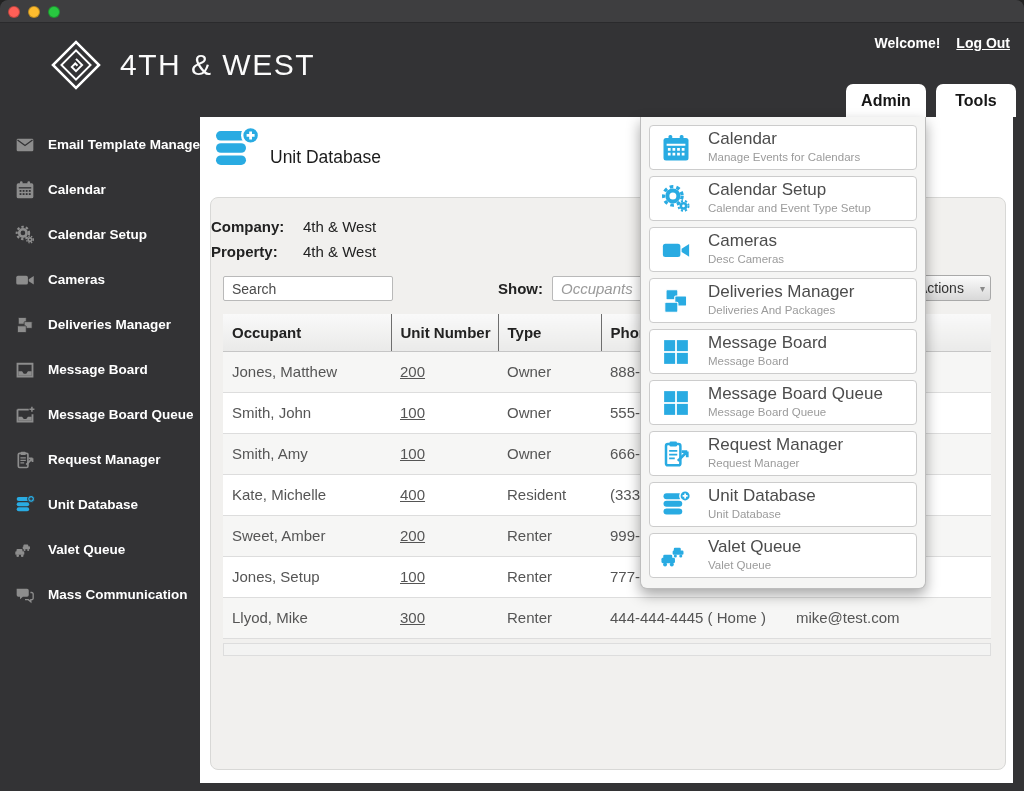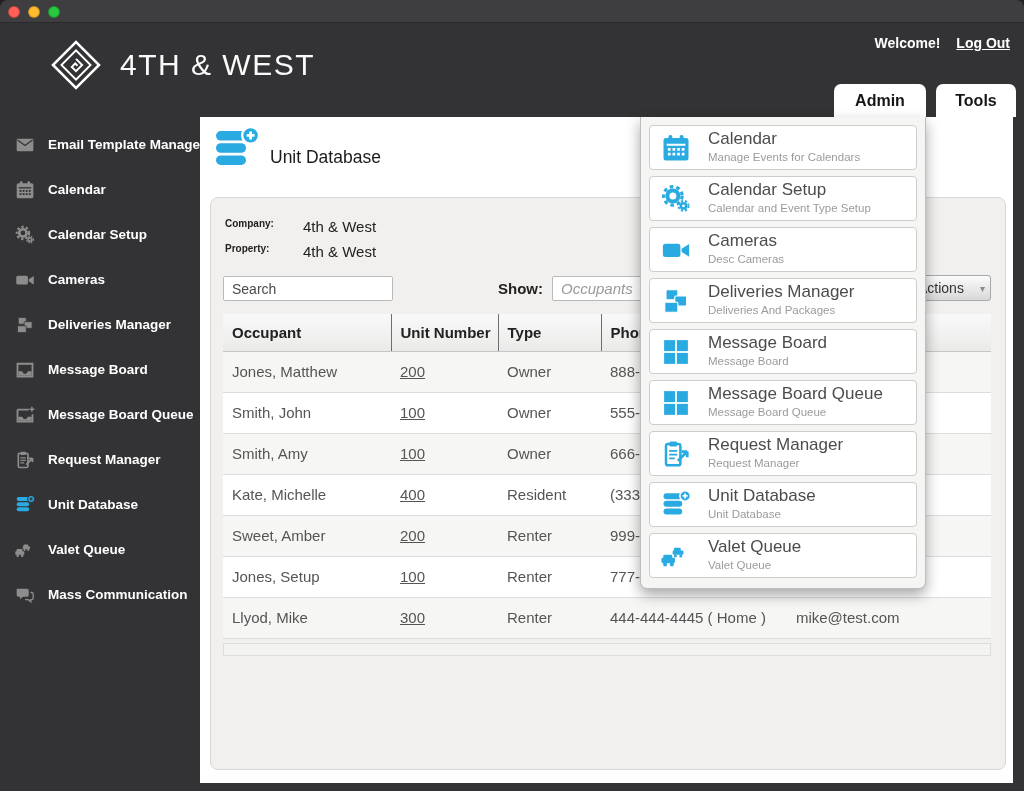--- a/index.html
+++ b/index.html
@@ -29,21 +29,21 @@
   .side-icon svg{width:20px;height:20px;display:block;}
   .side-item.active .side-icon{color:#29abe2;}
   .side-label{color:#fff;font-weight:700;font-size:13.5px;white-space:nowrap;}
   
   .main{position:absolute;left:200px;top:117px;width:813px;bottom:8px;background:#fff;}
   .page-icon{position:absolute;left:12px;top:9px;width:48px;height:48px;color:#29abe2;--hole:#fff;}
   .page-icon svg{width:48px;height:48px;display:block;}
   .page-title{position:absolute;left:70px;top:30px;font-size:17.5px;color:#1c1c1c;}
   .panel{position:absolute;left:10px;top:80px;width:796px;height:573px;background:#f1f0ee;
          border:1px solid #d8d8d6;border-radius:8px;}
-  .kv-label{position:absolute;left:14px;font-size:10px;font-weight:700;color:#222;}
+  .kv-label{position:absolute;left:0;font-size:15px;font-weight:700;color:#222;}
   .kv-value{position:absolute;left:92px;font-size:15px;color:#222;}
   .search-input{position:absolute;left:12px;top:78px;width:170px;height:25px;border:1px solid #b9b9b9;
                 border-radius:2px;background:#fff;font-size:14px;color:#333;padding:0 8px;
                 font-family:"Liberation Sans","DejaVu Sans",sans-serif;}
   .search-input::placeholder{color:#4a4a4a;opacity:1;}
   .show-label{position:absolute;left:276px;top:82px;width:56px;text-align:right;font-size:15px;font-weight:700;color:#222;}
   .show-select{position:absolute;left:341px;top:78px;width:132px;height:25px;background:#fff;border:1px solid #b9b9b9;
                border-radius:2px;display:flex;align-items:center;padding-left:8px;cursor:pointer;}
   .show-value{color:#9a9a9a;font-size:15px;font-style:italic;}
   .actions-select{position:absolute;left:694px;top:77px;width:86px;height:26px;border:1px solid #a9a9a9;border-radius:3px;
@@ -96,21 +96,21 @@
             </g>
           </svg>
         </span>
       <span class="brand-title">4TH &amp; WEST</span>
     </div>
     <div class="welcome-row">
       <span>Welcome!</span>
       <span class="logout">Log Out</span>
     </div>
     <div class="tabs-row" id="tabs-row">
-        <div class="tab" style="width: 92px; margin-left: 0px;">Admin</div>
+        <div class="tab" style="width: 80px; margin-left: 0px;">Admin</div>
         <div class="tab" style="width: 80px; margin-left: 10px;">Tools</div>
       </div>
   </div>
 
   <div class="sidebar" id="sidebar">
       <div class="side-item">
     <span class="side-icon">
           <svg viewBox="0 0 24 24">
             <rect x="2" y="4.5" width="20" height="15" rx="1.5" fill="currentColor"></rect>
             <path d="M3 6l9 6.5L21 6" stroke="var(--hole,#fff)" stroke-width="1.6" fill="none"></path>

